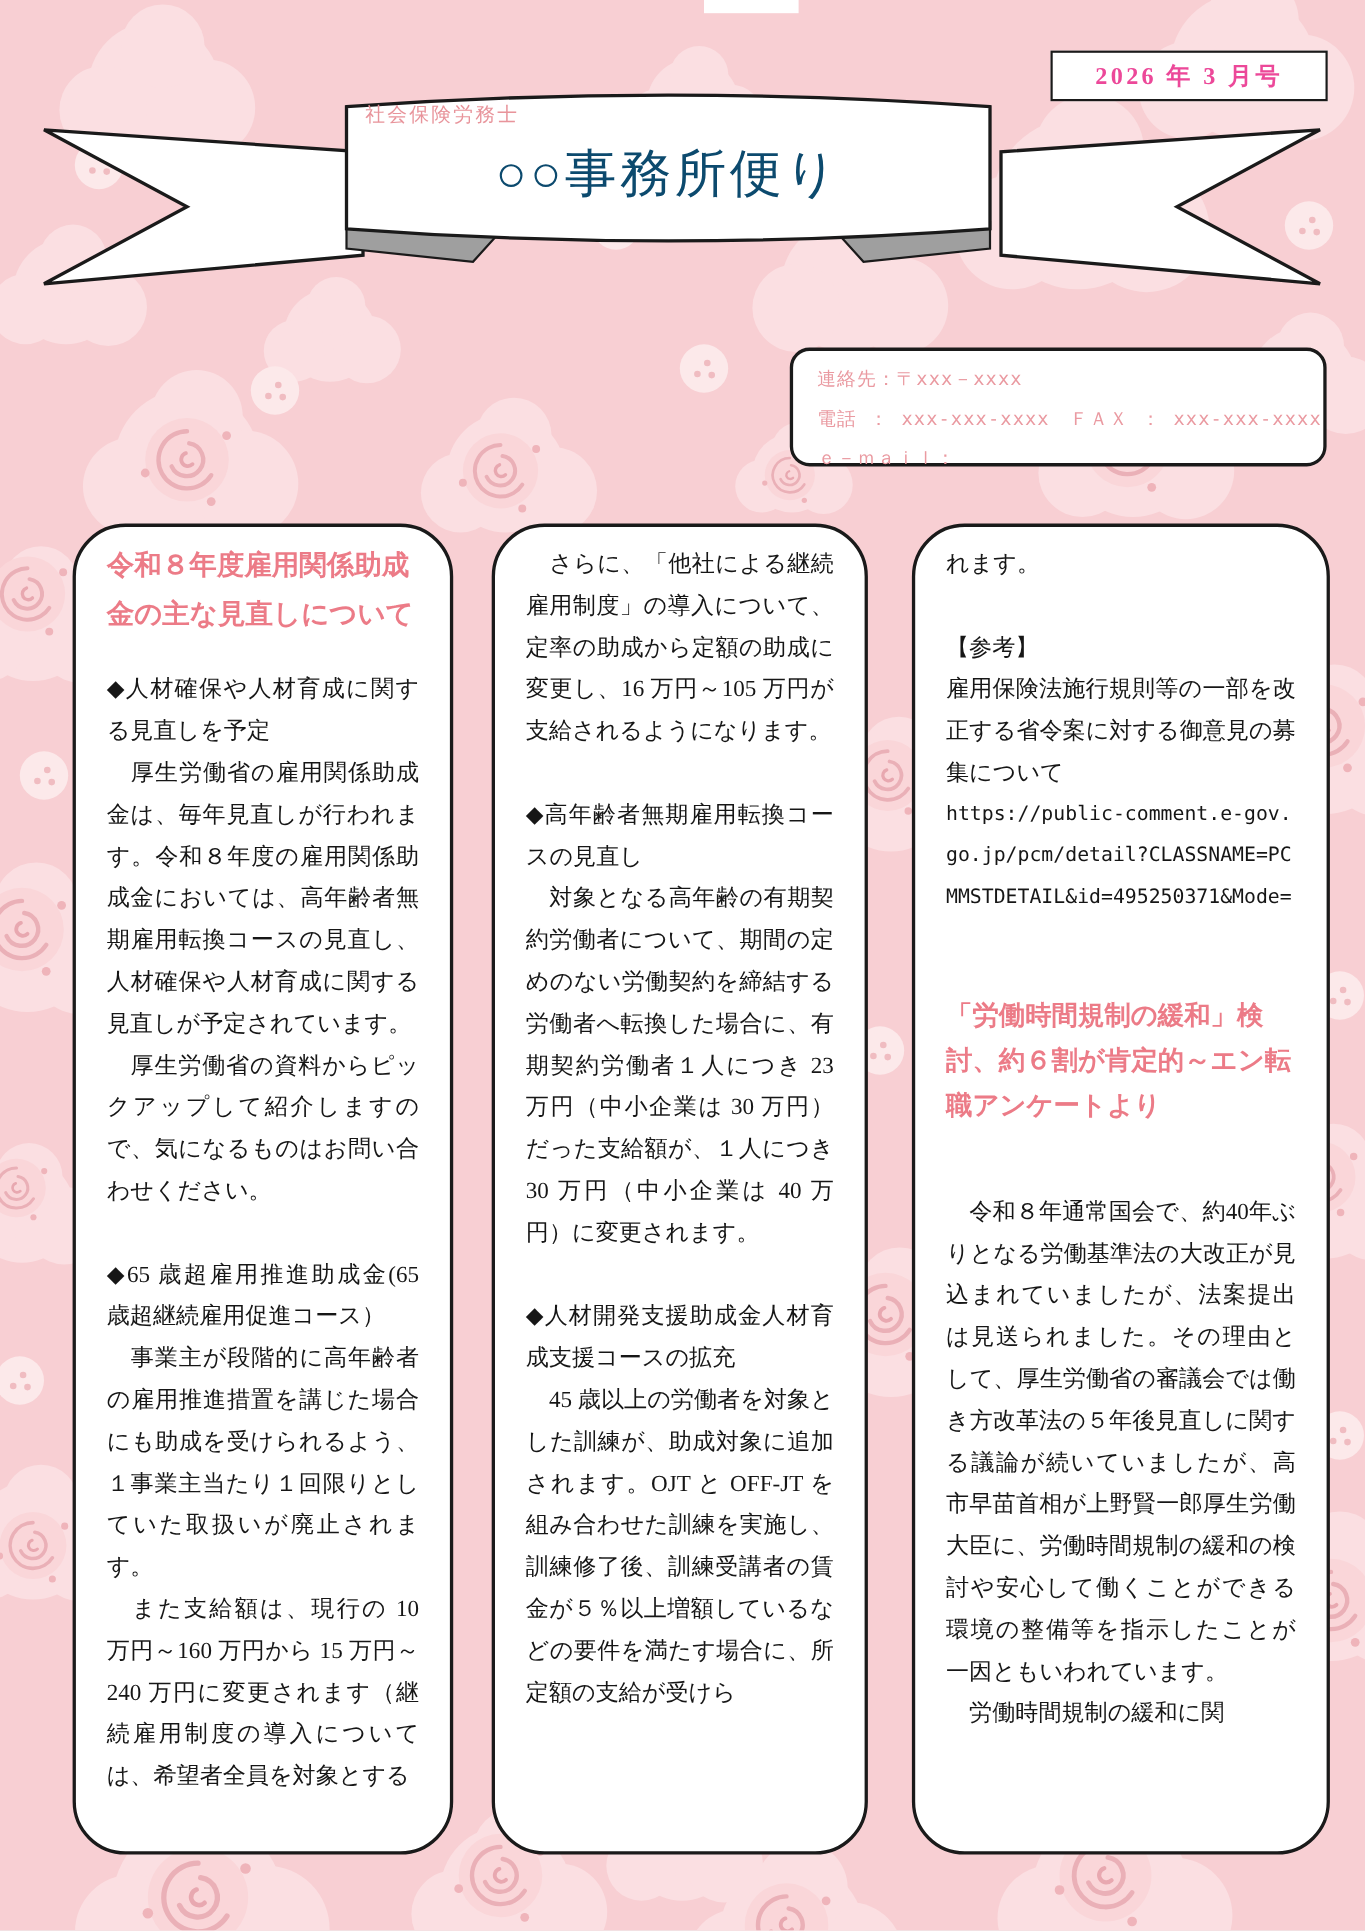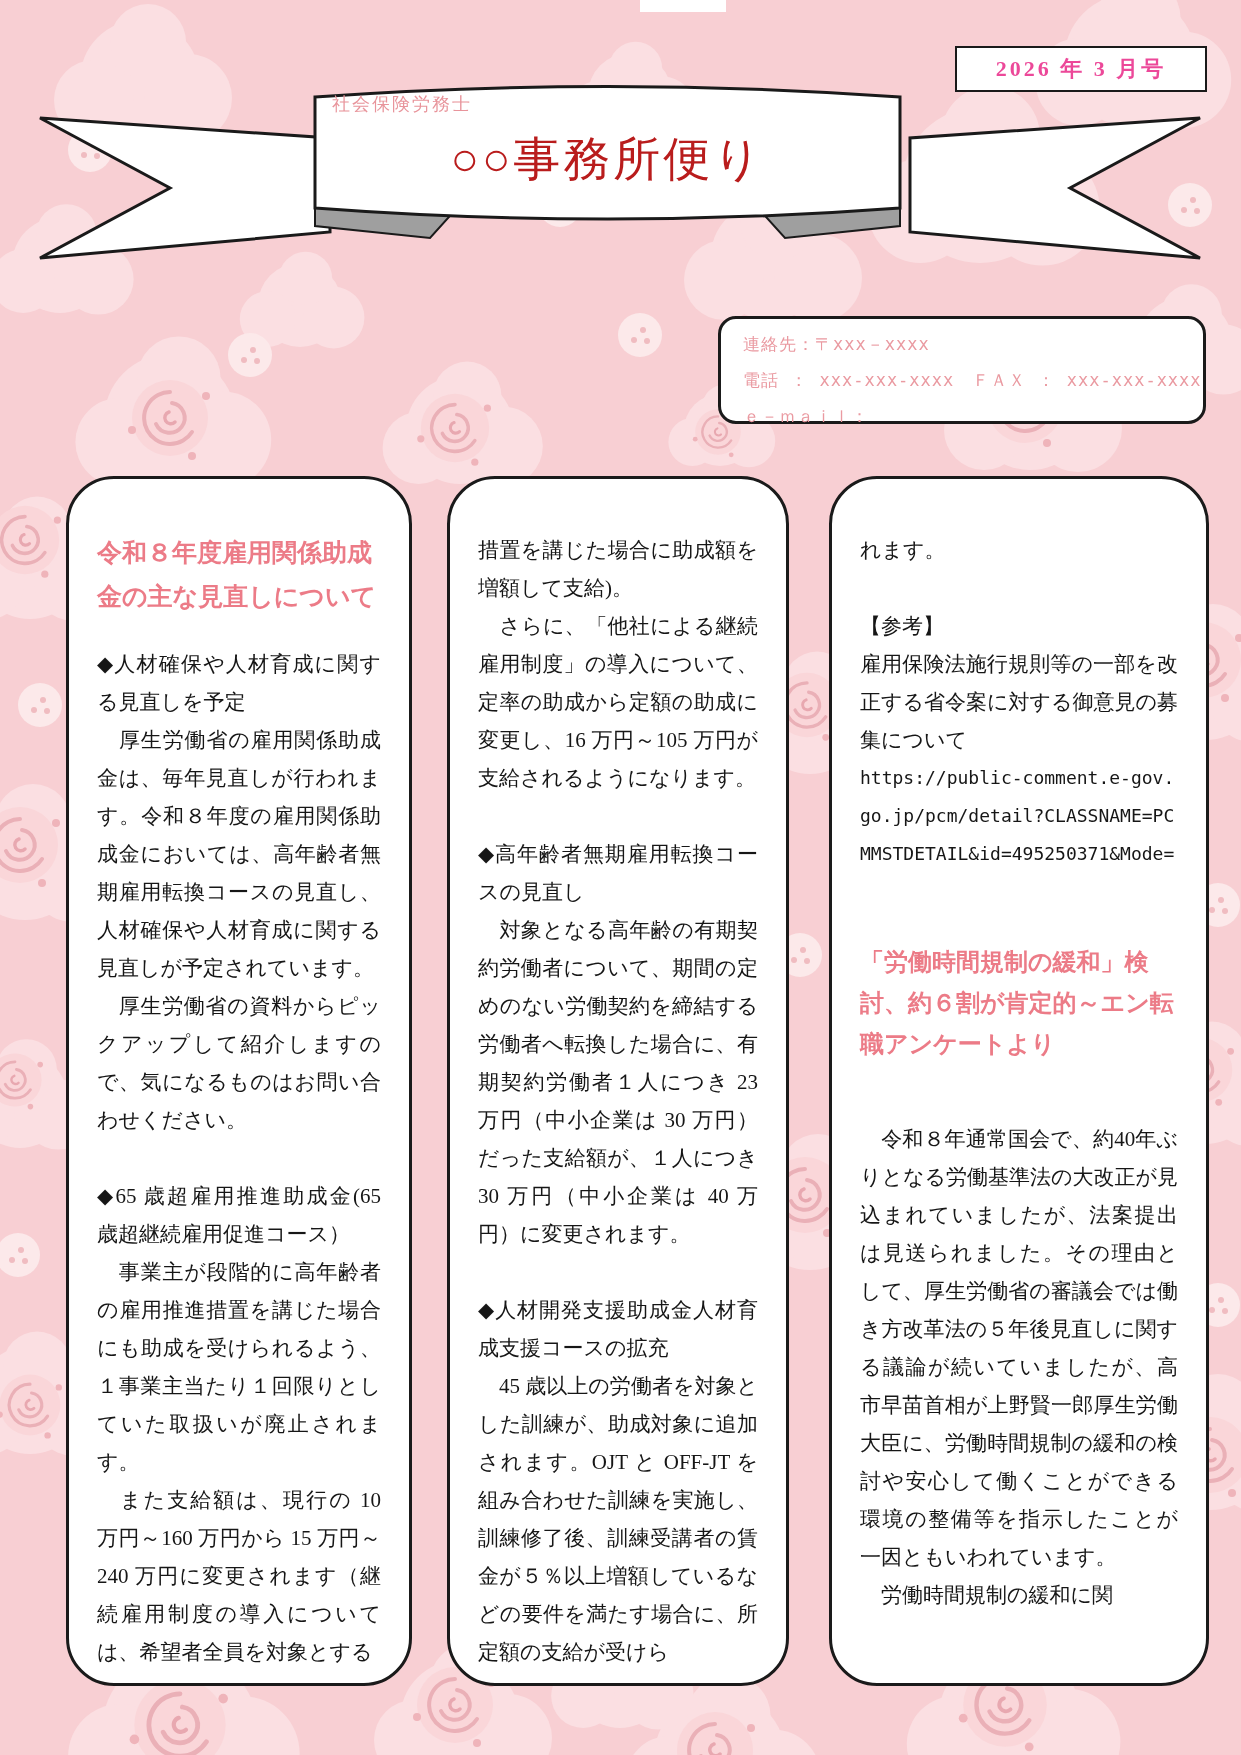--- a/index.html
+++ b/index.html
@@ -22,38 +22,38 @@
     display:flex; align-items:center; justify-content:center;
     font-size:22px; letter-spacing:3px; color:#ec4899; font-weight:bold;
   }
 
   .ribbon-subtitle {
     position:absolute; left:332px; top:92px; font-size:18px; color:#e8949b;
     letter-spacing:2px;
   }
   .ribbon-title {
     position:absolute; left:315px; top:110px; width:585px; height:98px;
-    line-height:98px; text-align:center; font-size:47px; color:#b91c1c;
+    line-height:98px; text-align:center; font-size:47px; color:#0c4a6e;
     letter-spacing:3px; white-space:nowrap;
   }
 
   .contact-box {
     position:absolute; left:718px; top:316px; width:488px; height:108px;
     background:#ffffff; border:3px solid #1a1a1a; border-radius:18px;
     box-sizing:border-box; padding:14px 32px 10px 22px;
     color:#ea9aa1; font-size:17px;
     font-family:"DejaVu Sans Mono","Liberation Mono",monospace;
   }
   .contact-box .c-line { margin:0 0 13px 0; letter-spacing:1px; white-space:nowrap; }
   .contact-box .c-line:last-child { margin-bottom:0; }
 
   .col {
     position:absolute; top:476px; height:1210px; background:#ffffff;
     border:3px solid #1a1a1a; border-radius:48px; box-sizing:border-box;
-    padding:52px 28px; overflow:hidden;
+    padding:14px 28px; overflow:hidden;
   }
   .col-1 { left:66px;  width:346px; }
   .col-2 { left:447px; width:342px; }
   .col-3 { left:829px; width:380px; }
 
   .col-heading {
     color:#ec7b87; font-weight:bold; font-size:25px; line-height:1.75;
     margin:0 0 26px 0;
   }
   .col p.body {
@@ -188,21 +188,20 @@
     <h2 class="col-heading">令和８年度雇用関係助成金の主な見直しについて</h2>
     <p class="body">◆人材確保や人材育成に関する見直しを予定</p>
     <p class="body">　厚生労働省の雇用関係助成金は、毎年見直しが行われます。令和８年度の雇用関係助成金においては、高年齢者無期雇用転換コースの見直し、人材確保や人材育成に関する見直しが予定されています。</p>
     <p class="body">　厚生労働省の資料からピックアップして紹介しますので、気になるものはお問い合わせください。</p>
     <p class="body sp">◆65 歳超雇用推進助成金(65 歳超継続雇用促進コース）</p>
     <p class="body">　事業主が段階的に高年齢者の雇用推進措置を講じた場合にも助成を受けられるよう、１事業主当たり１回限りとしていた取扱いが廃止されます。</p>
     <p class="body">　また支給額は、現行の 10 万円～160 万円から 15 万円～240 万円に変更されます（継続雇用制度の導入については、希望者全員を対象とする</p>
   </div>
 
   <div class="col col-2">
-    <p class="body">措置を講じた場合に助成額を増額して支給)。</p>
     <p class="body">　さらに、「他社による継続雇用制度」の導入について、定率の助成から定額の助成に変更し、16 万円～105 万円が支給されるようになります。</p>
     <p class="body sp">◆高年齢者無期雇用転換コースの見直し</p>
     <p class="body">　対象となる高年齢の有期契約労働者について、期間の定めのない労働契約を締結する労働者へ転換した場合に、有期契約労働者１人につき 23 万円（中小企業は 30 万円）だった支給額が、１人につき 30 万円（中小企業は 40 万円）に変更されます。</p>
     <p class="body sp">◆人材開発支援助成金人材育成支援コースの拡充</p>
     <p class="body">　45 歳以上の労働者を対象とした訓練が、助成対象に追加されます。OJT と OFF-JT を組み合わせた訓練を実施し、訓練修了後、訓練受講者の賃金が５％以上増額しているなどの要件を満たす場合に、所定額の支給が受けら</p>
   </div>
 
   <div class="col col-3">
     <p class="body">れます。</p>
     <p class="body sp">【参考】</p>

